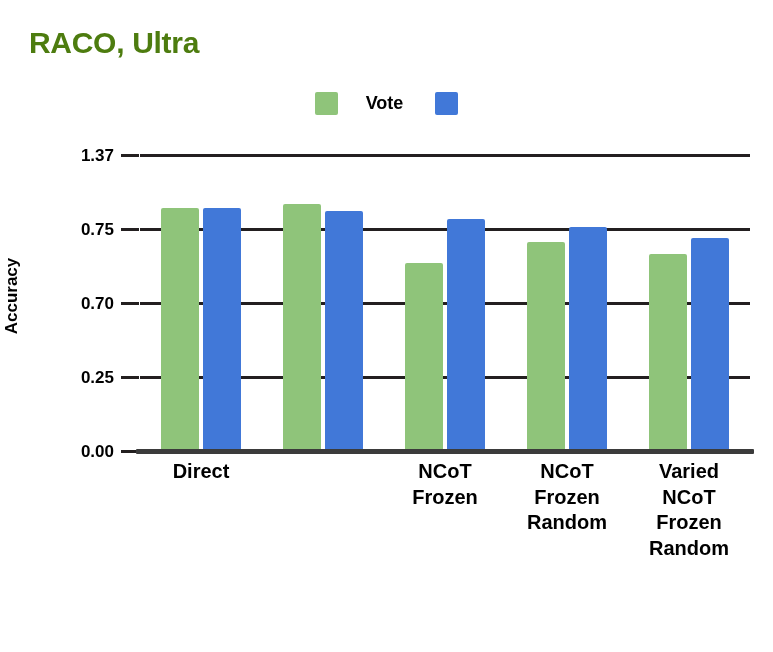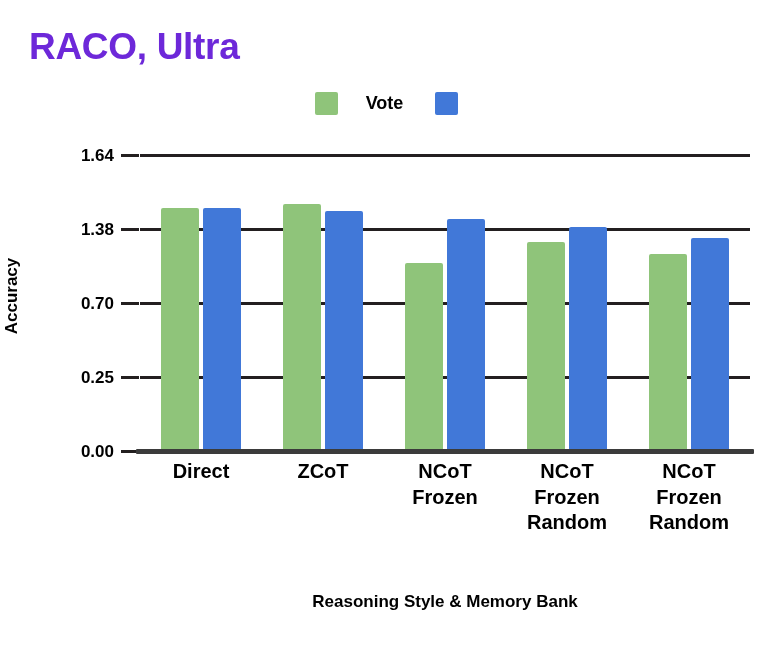--- a/index.html
+++ b/index.html
@@ -16,24 +16,24 @@
     position: relative;
   }
   #figure {
     position: absolute;
     inset: 0;
   }
   #chart-title {
     position: absolute;
     left: 29px;
     top: 26px;
-    font-size: 37px;
+    font-size: 30px;
     font-weight: bold;
     letter-spacing: -0.3px;
-    color: #6d28d9;
+    color: #4d7c0f;
     white-space: nowrap;
   }
   
   #legend {
     position: absolute;
     left: 0;
     right: 0;
     top: 92px;
     display: flex;
     justify-content: center;
@@ -163,58 +163,55 @@
       <div class="ytick-dash" style="top: 294.5px; left: -19px;"></div>
       <div class="ytick-label" style="top: 288px; left: -96px;">0.00</div>
       <div class="gridline" style="top: 220.5px;"></div>
       <div class="ytick-dash" style="top: 220.5px; left: -19px;"></div>
       <div class="ytick-label" style="top: 214px; left: -96px;">0.25</div>
       <div class="gridline" style="top: 146.5px;"></div>
       <div class="ytick-dash" style="top: 146.5px; left: -19px;"></div>
       <div class="ytick-label" style="top: 140px; left: -96px;">0.70</div>
       <div class="gridline" style="top: 72.5px;"></div>
       <div class="ytick-dash" style="top: 72.5px; left: -19px;"></div>
-      <div class="ytick-label" style="top: 66px; left: -96px;">1.38</div>
+      <div class="ytick-label" style="top: 66px; left: -96px;">0.75</div>
       <div class="gridline" style="top: -1.5px;"></div>
       <div class="ytick-dash" style="top: -1.5px; left: -19px;"></div>
-      <div class="ytick-label" style="top: -8px; left: -96px;">1.64</div>
+      <div class="ytick-label" style="top: -8px; left: -96px;">1.37</div>
       <div class="bar vote" style="left: 21px; width: 38px; height: 242.72px;"></div>
       <div class="bar summarizer" style="left: 63px; width: 38px; height: 242.72px;"></div>
       <div class="bar vote" style="left: 143px; width: 38px; height: 247.16px;"></div>
       <div class="bar summarizer" style="left: 185px; width: 38px; height: 239.76px;"></div>
       <div class="bar vote" style="left: 265px; width: 38px; height: 187.96px;"></div>
       <div class="bar summarizer" style="left: 307px; width: 38px; height: 232.36px;"></div>
       <div class="bar vote" style="left: 387px; width: 38px; height: 208.68px;"></div>
       <div class="bar summarizer" style="left: 429px; width: 38px; height: 224.072px;"></div>
       <div class="bar vote" style="left: 509px; width: 38px; height: 196.84px;"></div>
       <div class="bar summarizer" style="left: 551px; width: 38px; height: 213.12px;"></div>
     </div>
 
   <div id="axis-baseline"></div>
 
   <div id="y-axis-title">Accuracy</div>
 
-  <div id="x-axis-title">Reasoning Style &amp; Memory Bank</div>
 
   <div id="x-labels">
       <div class="x-cat" style="left: 0px; width: 122px;">
         <div>Direct</div>
-      </div>
-      <div class="x-cat" style="left: 122px; width: 122px;">
-        <div>ZCoT</div>
       </div>
       <div class="x-cat" style="left: 244px; width: 122px;">
         <div>NCoT</div>
         <div>Frozen</div>
       </div>
       <div class="x-cat" style="left: 366px; width: 122px;">
         <div>NCoT</div>
         <div>Frozen</div>
         <div>Random</div>
       </div>
       <div class="x-cat" style="left: 488px; width: 122px;">
+        <div>Varied</div>
         <div>NCoT</div>
         <div>Frozen</div>
         <div>Random</div>
       </div>
     </div>
 
 </div>
 
 </body></html>

